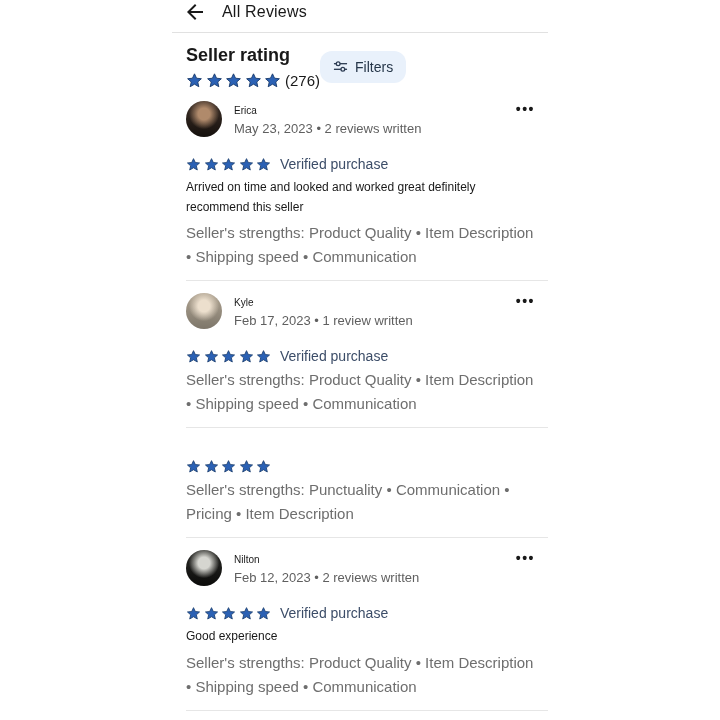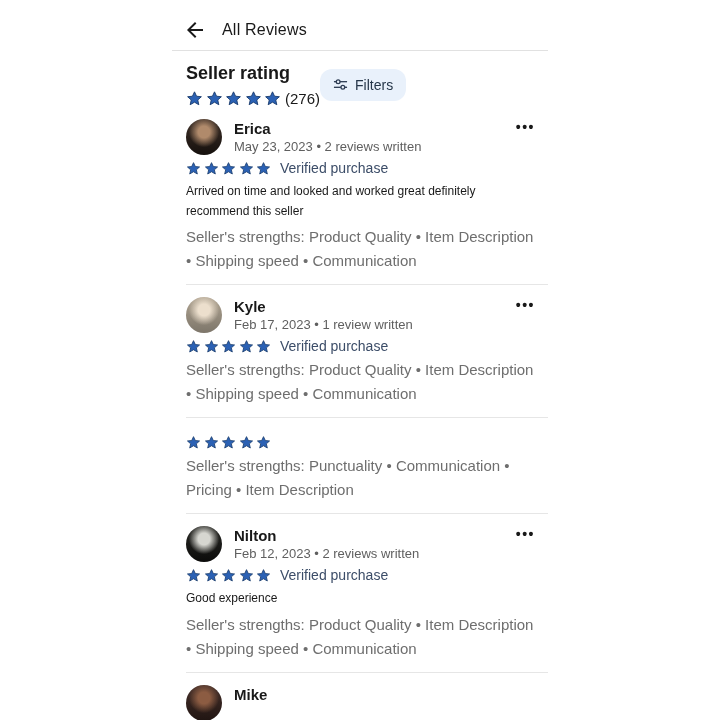--- a/index.html
+++ b/index.html
@@ -1,46 +1,46 @@
 <!DOCTYPE html>
 <html><head>
 <meta charset="utf-8">
 <style>
   html,body{margin:0;padding:0;background:#fff}
   body{font-family:"Liberation Sans",sans-serif;color:#191919;-webkit-font-smoothing:antialiased}
   .app{position:relative;width:720px;height:720px;overflow:hidden;background:#fff}
   .col{margin-left:172px;width:376px}
 
   
-  .topbar{display:flex;align-items:center;gap:15px;padding:18px 13px 8px 11px}
+  .topbar{display:flex;align-items:center;gap:15px;padding:0 13px 8px 11px}
   .back-btn{width:24px;height:24px;background:none;border:none;padding:0;cursor:pointer;display:flex}
   .back-btn svg{width:24px;height:24px}
   .topbar-title{font-size:16px;font-weight:500;letter-spacing:.2px}
   .topbar-divider{height:1px;background:#e1e1e1}
 
   
   .section-head{display:flex;justify-content:flex-start;align-items:center;padding:11px 13px 0 14px}
   .section-title{font-size:18px;font-weight:700;line-height:22px}
   .section-stars{display:flex;align-items:center;gap:4px;margin-top:6px}
   .count{font-size:15px}
   .filters-btn{display:flex;align-items:center;gap:7px;background:#e9f1fb;border:none;border-radius:12px;
     padding:8px 13px;font-size:14px;font-weight:500;color:#253649;font-family:inherit;cursor:pointer}
   .filters-btn svg{width:15px;height:15px}
 
   
   .reviews{padding:0 13px 0 14px}
   .review{padding-top:12px}
   .review-head{display:flex;align-items:flex-start}
   .avatar{width:36px;height:36px;border-radius:50%;flex:0 0 36px;background:#ccc}
   .review-id{margin-left:12px;padding-top:1px}
-  .review-name{font-size:15px;font-weight:700;line-height:18px}
+  .review-name{font-size:10px;font-weight:400;line-height:18px}
   .review-meta{font-size:13px;color:#5f5f5f;line-height:16px;margin-top:1px}
   .menu-btn{margin-left:auto;align-self:flex-start;margin-top:0;background:none;border:none;padding:2px 0;
     font-size:14px;font-weight:700;letter-spacing:1.5px;color:#191919;line-height:12px;cursor:pointer;font-family:inherit}
-  .star-row{display:flex;align-items:center;gap:9px;margin-top:5px}
+  .star-row{display:flex;align-items:center;gap:9px;margin-top:19px}
   .stars{display:flex;gap:2.5px}
   .star{width:15px;height:15px;fill:#2b61b4;stroke:#1a3c6d;stroke-width:1.3px}
   .section-stars .star{width:17px;height:17px}
   .verified{font-size:14px;color:#3c4d68}
   .review-text{font-size:12px;line-height:19.5px;margin:6px 0 0}
   .see-more{font-weight:700;cursor:pointer}
   .strengths{font-size:15px;line-height:24px;color:#6e6e6e;margin-top:4px}
   .divider{height:1px;background:#e6e6e6;margin-top:11px;margin-right:-13px}
 </style>
 </head>

